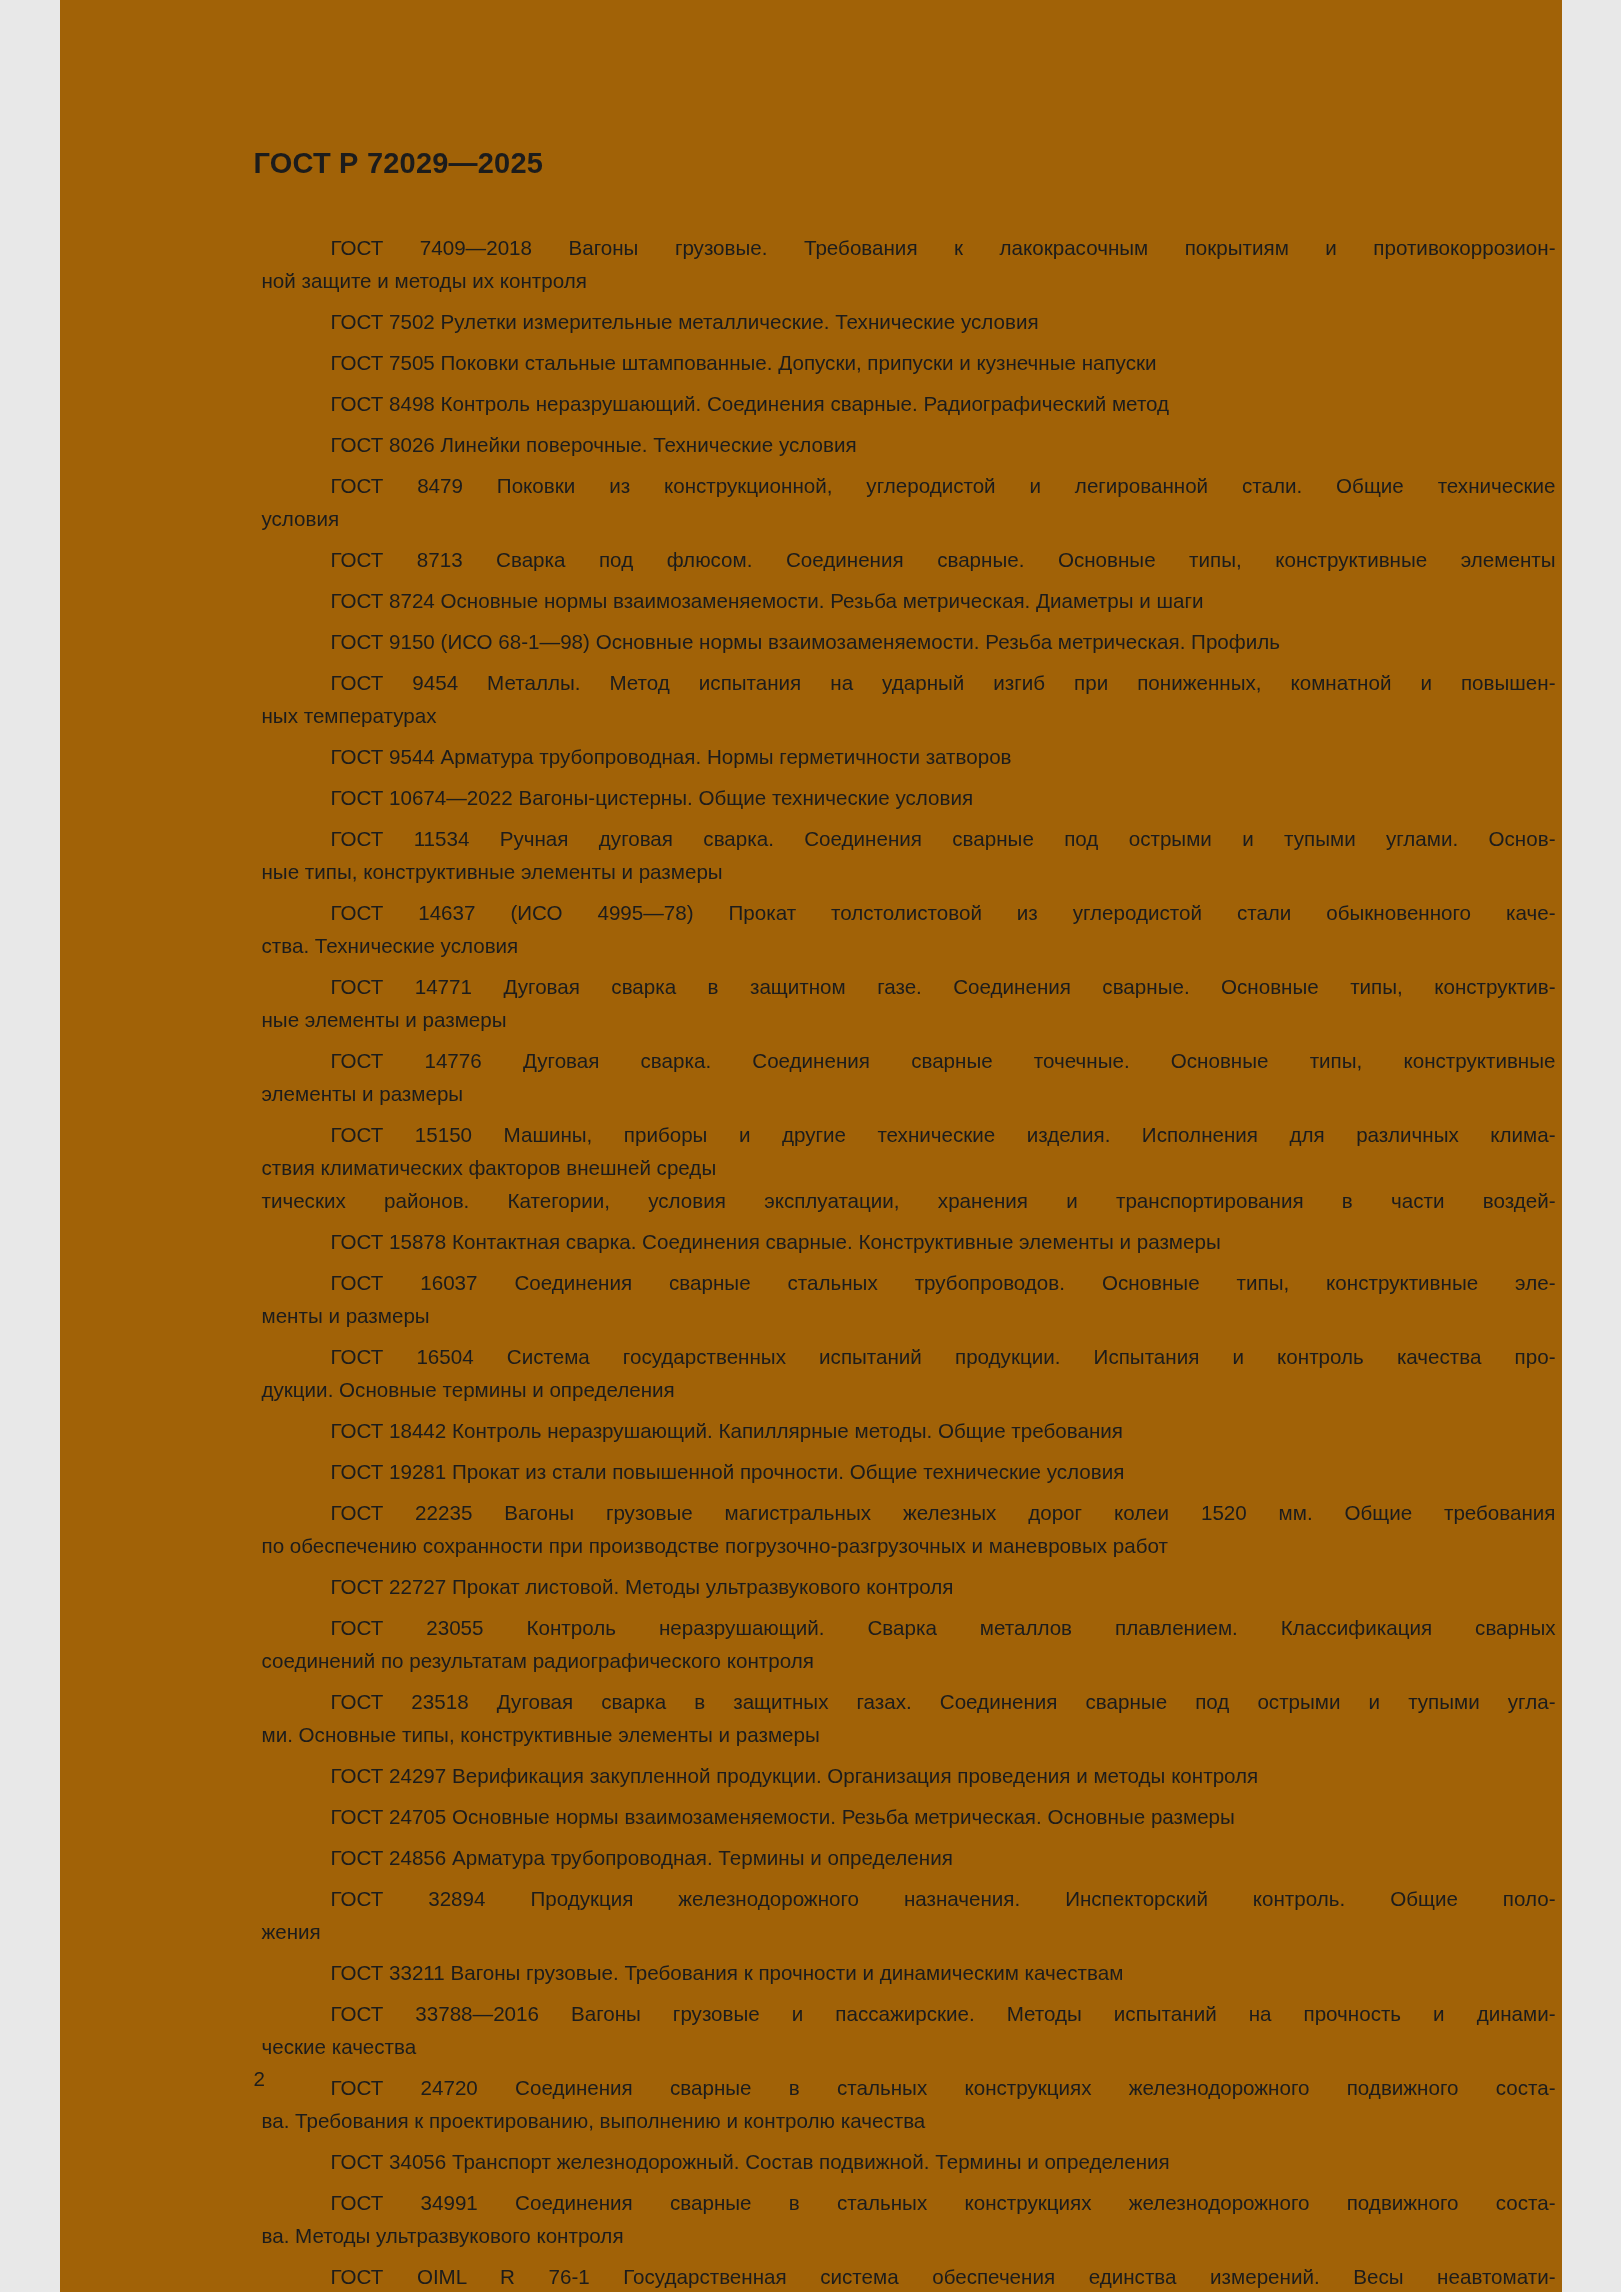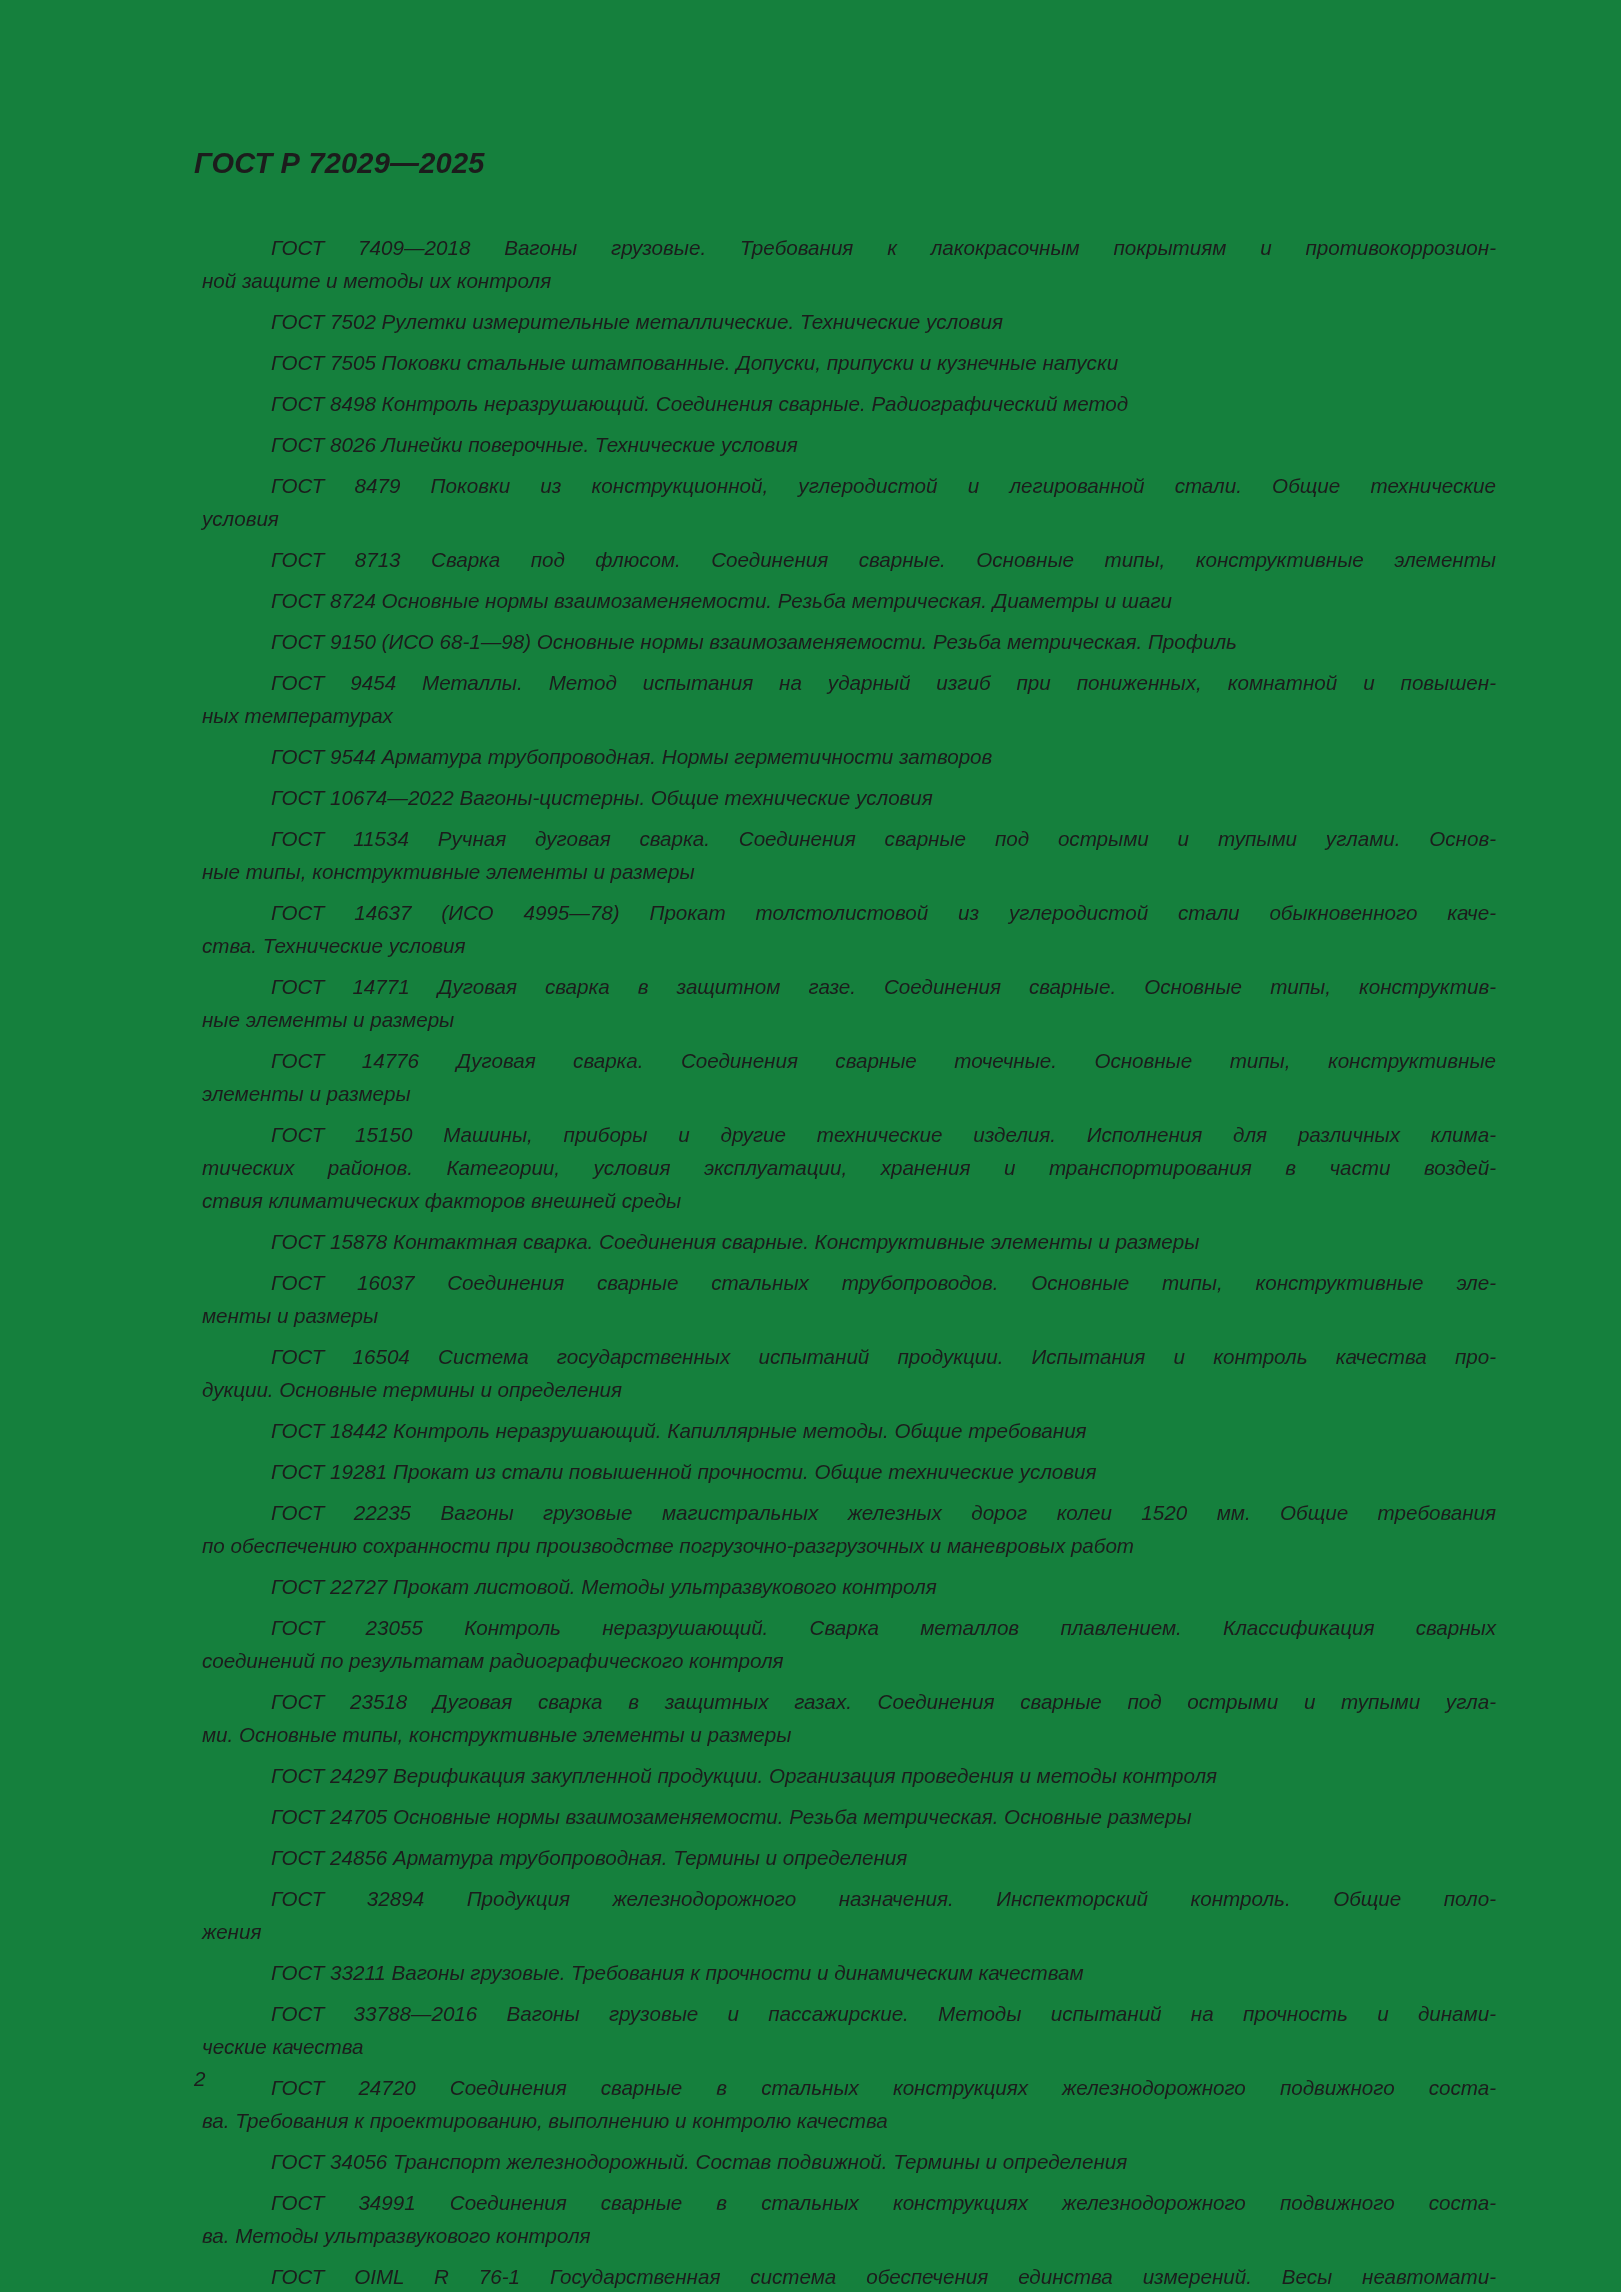--- a/index.html
+++ b/index.html
@@ -2,28 +2,27 @@
 <html lang="ru"><head>
 <meta charset="utf-8">
 <style>
   html, body {
     margin: 0;
     padding: 0;
     background: #e8e8e8;
   }
   .page {
     position: relative;
-    width: 1621px;
+    width: 1502px;
     height: 2293px;
     margin: 0 auto;
-    background: #15803d;
+    background: #a16207;
     font-family: "Liberation Sans", "DejaVu Sans", sans-serif;
     color: #1c1c1c;
     overflow: hidden;
-    font-style: italic;
   }
   .doc-header {
     position: absolute;
     left: 194px;
     top: 147px;
     font-size: 29px;
     font-weight: bold;
     letter-spacing: 0.2px;
     white-space: nowrap;
   }
@@ -114,22 +113,22 @@
       <div class="para">
         <div class="line first">ГОСТ 14771 Дуговая сварка в защитном газе. Соединения сварные. Основные типы, конструктив-</div>
         <div class="line last">ные элементы и размеры</div>
       </div>
       <div class="para">
         <div class="line first">ГОСТ 14776 Дуговая сварка. Соединения сварные точечные. Основные типы, конструктивные</div>
         <div class="line last">элементы и размеры</div>
       </div>
       <div class="para">
         <div class="line first">ГОСТ 15150 Машины, приборы и другие технические изделия. Исполнения для различных клима-</div>
+        <div class="line last">ствия климатических факторов внешней среды</div>
         <div class="line">тических районов. Категории, условия эксплуатации, хранения и транспортирования в части воздей-</div>
-        <div class="line last">ствия климатических факторов внешней среды</div>
       </div>
       <div class="para">
         <div class="line first last">ГОСТ 15878 Контактная сварка. Соединения сварные. Конструктивные элементы и размеры</div>
       </div>
       <div class="para">
         <div class="line first">ГОСТ 16037 Соединения сварные стальных трубопроводов. Основные типы, конструктивные эле-</div>
         <div class="line last">менты и размеры</div>
       </div>
       <div class="para">
         <div class="line first">ГОСТ 16504 Система государственных испытаний продукции. Испытания и контроль качества про-</div>

